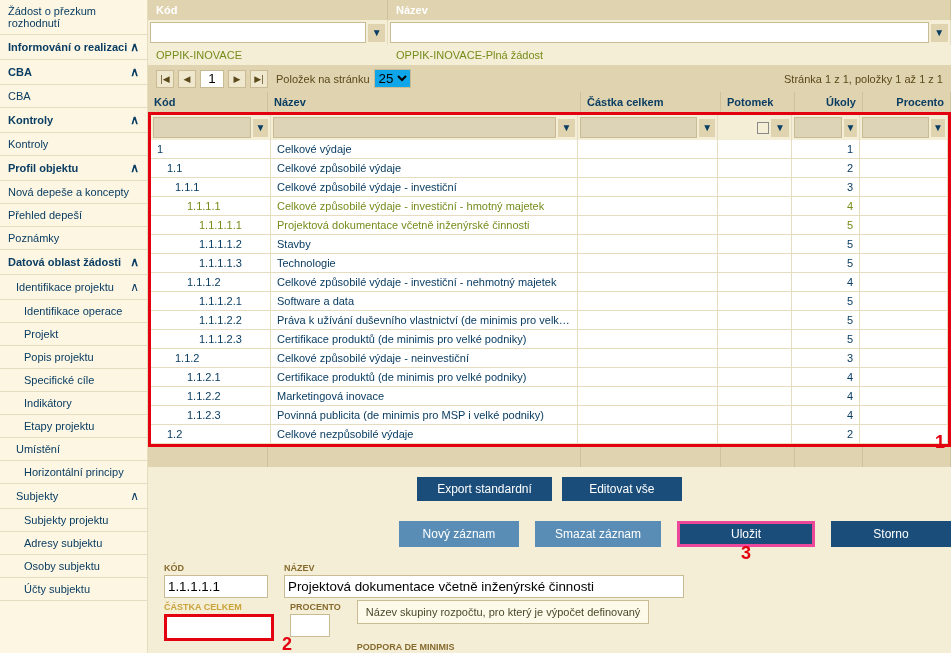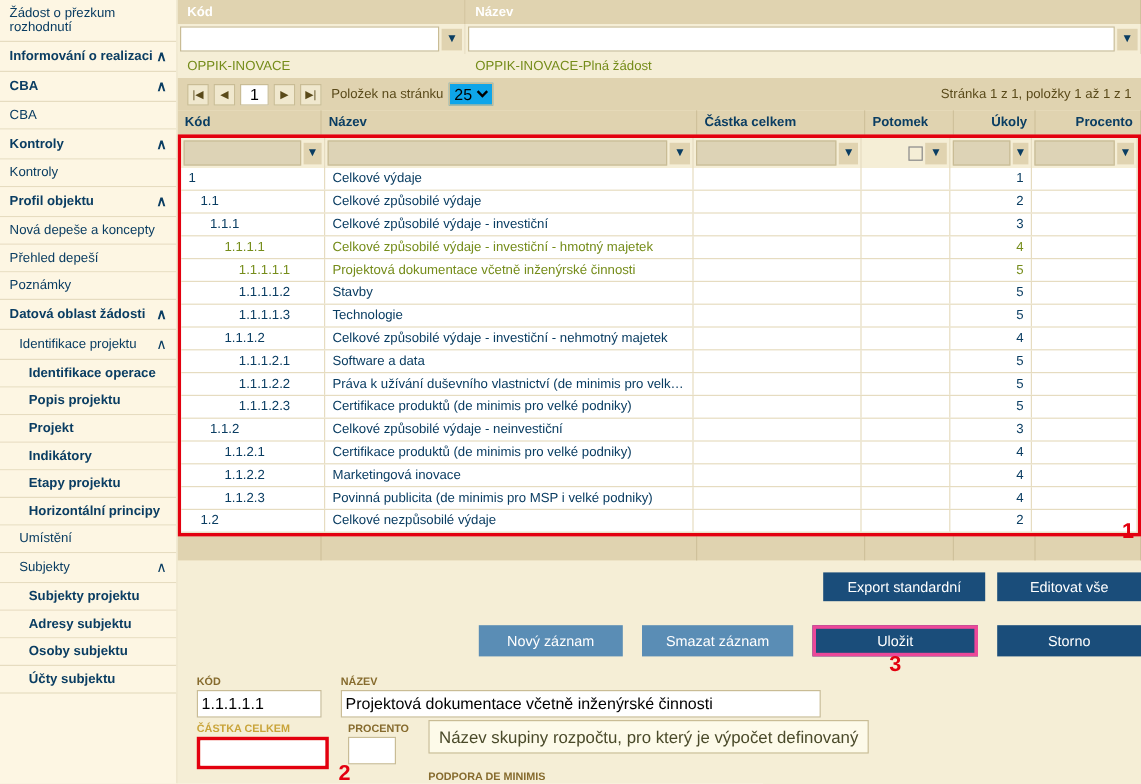--- a/index.html
+++ b/index.html
@@ -2,21 +2,21 @@
 <html><head>
 <meta charset="utf-8">
 <style>
   * { box-sizing: border-box; margin: 0; padding: 0; }
   body { font-family: Arial, sans-serif; font-size: 11px; background: #fdf6e3; color: #0a3d62; width: 951px; height: 653px; overflow: hidden; }
   .container { display: flex; width: 100%; height: 100%; }
   .sidebar { width: 148px; background: #fdf6e3; border-right: 1px solid #e6dcc0; overflow-y: auto; }
   .sidebar-item { padding: 5px 8px; border-bottom: 1px solid #e6dcc0; cursor: pointer; color: #0a3d62; background: #fdf6e3; display: flex; justify-content: space-between; align-items: center; }
   .sidebar-item.header { font-weight: bold; color: #0a3d62; background: #fdf6e3; }
   .sidebar-item.sub { padding-left: 16px; font-weight: normal; }
-  .sidebar-item.sub2 { padding-left: 24px; font-weight: bold; }
+  .sidebar-item.sub2 { padding-left: 24px; font-weight: normal; }
   .chevron { font-size: 12px; }
   .main { flex: 1; background: #f5eed6; padding: 0; overflow: hidden; position: relative; }
   .filter-row { display: flex; padding: 0; }
   .filter-cell { background: #e0d3b0; color: #fff; padding: 4px 8px; font-weight: bold; border-right: 1px solid #cfc19b; }
   .filter-input-row { display: flex; }
   .filter-input-cell { background: #f5eed6; padding: 2px; border-right: 1px solid #e6dcc0; display: flex; align-items: center; }
   .filter-input-cell input { width: 100%; border: 1px solid #c9bc95; padding: 2px; background: #fff; }
   .filter-funnel { width: 18px; height: 18px; background: #e0d3b0; display: inline-flex; align-items: center; justify-content: center; margin-left: 2px; cursor: pointer; font-size: 10px; }
   .result-link { color: #758c1a; padding: 4px 8px; display: block; }
   .pager-bar { background: #e0d3b0; padding: 4px 8px; display: flex; align-items: center; justify-content: space-between; color: #5a4a1a; }
@@ -38,34 +38,34 @@
   .table-filter-row input[type=text] { width: 100%; border: 1px solid #c9bc95; background: #ddd3b6; padding: 2px; }
   .red-box { border: 3px solid #e3000f; position: relative; }
   .table-body { background: #fff; }
   .table-row { display: flex; border-bottom: 1px solid #e6dcc0; }
   .table-row > div { padding: 3px 6px; border-right: 1px solid #e6dcc0; overflow: hidden; white-space: nowrap; text-overflow: ellipsis; font-size: 11px; color: #0a3d62; }
   .table-row.hl > div { color: #758c1a; }
   .col-uroven, .col-procento { text-align: right; }
   .table-footer { display: flex; background: #e0d3b0; height: 20px; }
   .table-footer > div { border-right: 1px solid #cfc19b; }
   .annotation { position: absolute; color: #e3000f; font-size: 18px; font-weight: bold; }
-  .action-bar { display: flex; justify-content: flex-end; gap: 10px; padding: 10px 0; }
+  .action-bar { display: flex; justify-content: center; gap: 10px; padding: 10px 0; }
   .btn { background: #1a4d7a; color: #fff; border: none; padding: 5px 20px; font-size: 12px; cursor: pointer; min-width: 120px; text-align: center; }
   .btn.light { background: #5a8db5; }
   .btn.red-outline { border: 3px solid #ec4899; box-sizing: content-box; padding: 3px 6px; }
   .form-section { padding: 6px 16px; }
   .form-row { display: flex; gap: 16px; margin-bottom: 4px; }
   .form-field { display: flex; flex-direction: column; position: relative; }
   .form-label { font-size: 9px; color: #866b2e; text-transform: uppercase; margin-bottom: 2px; font-weight: bold; }
   .form-input { border: 1px solid #c9bc95; padding: 3px; background: #fff; }
   .form-input.lg { width: 400px; }
   .form-input.sm { width: 104px; }
   .form-input.xs { width: 40px; }
   .red-box-sm { border: 3px solid #e3000f; padding: 0; }
-  .tooltip-box { position: absolute; background: #fdfae9; border: 1px solid #c9bc95; padding: 5px 8px; font-size: 14px; color: #4a4a2a; z-index: 10; white-space: nowrap; }
+  .tooltip-box { position: absolute; background: #fdfae9; border: 1px solid #c9bc95; padding: 5px 8px; font-size: 11px; color: #4a4a2a; z-index: 10; white-space: nowrap; }
   .indent-1 { padding-left: 16px !important; }
   .indent-2 { padding-left: 24px !important; }
   .indent-3 { padding-left: 36px !important; }
   .indent-4 { padding-left: 48px !important; }
   .checkbox-mini { width: 12px; height: 12px; border: 1px solid #888; display: inline-block; }
 </style>
 </head>
 <body>
 
 <div class="container">
@@ -110,36 +110,39 @@
         <span class="chevron">∧</span>
       </div>
     <div class="sidebar-item sub">
         <span>Identifikace projektu</span>
         <span class="chevron">∧</span>
       </div>
     <div class="sidebar-item sub2">
         <span>Identifikace operace</span>
       </div>
     <div class="sidebar-item sub2">
+        <span>Projekt</span>
+      </div>
+    <div class="sidebar-item sub2">
         <span>Popis projektu</span>
       </div>
     <div class="sidebar-item sub2">
-        <span>Projekt</span>
+        <span>Specifické cíle</span>
       </div>
     <div class="sidebar-item sub2">
         <span>Indikátory</span>
       </div>
     <div class="sidebar-item sub2">
         <span>Etapy projektu</span>
-      </div>
-    <div class="sidebar-item sub2">
-        <span>Horizontální principy</span>
       </div>
     <div class="sidebar-item sub">
         <span>Umístění</span>
+      </div>
+    <div class="sidebar-item sub2">
+        <span>Horizontální principy</span>
       </div>
     <div class="sidebar-item sub">
         <span>Subjekty</span>
         <span class="chevron">∧</span>
       </div>
     <div class="sidebar-item sub2">
         <span>Subjekty projektu</span>
       </div>
     <div class="sidebar-item sub2">
         <span>Adresy subjektu</span>

